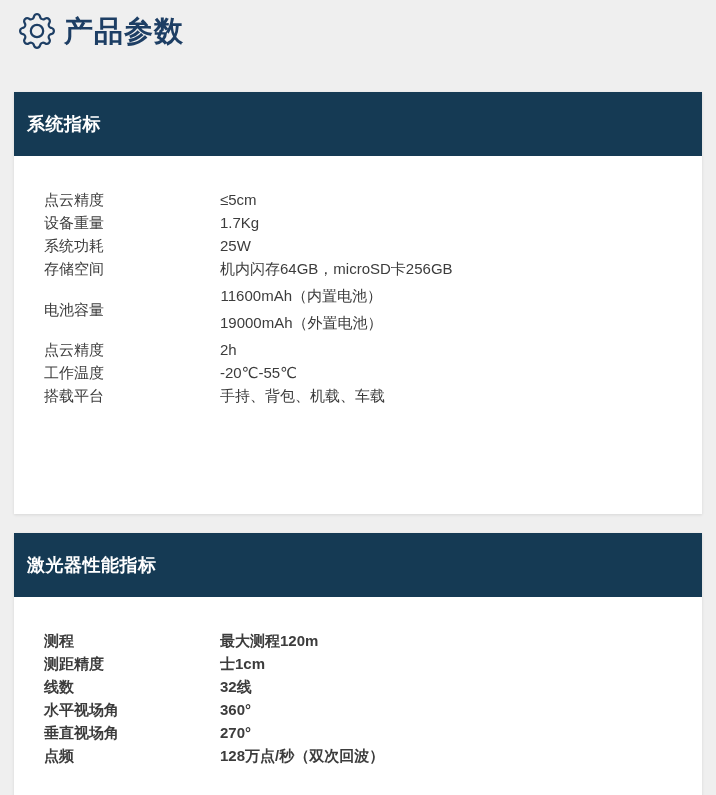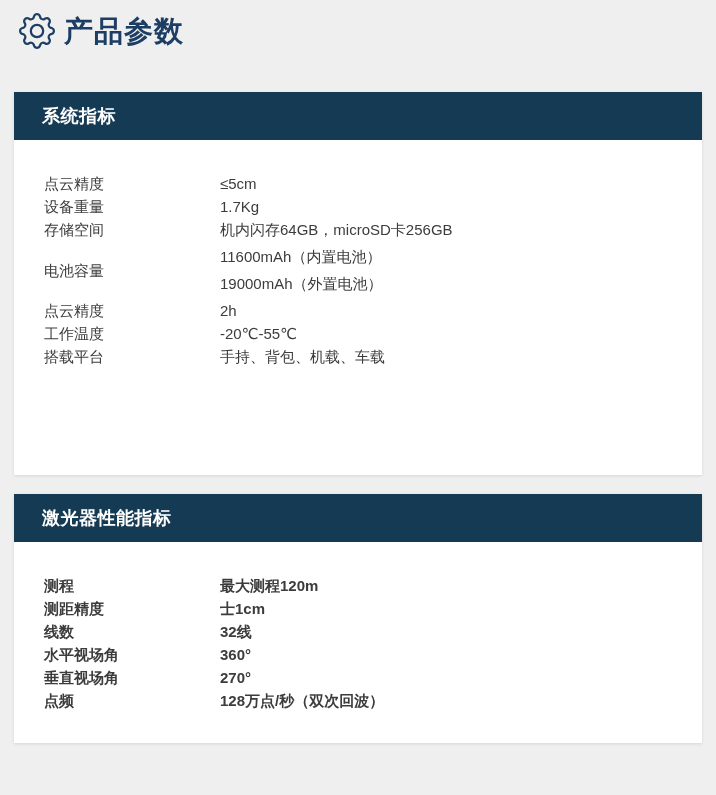--- a/index.html
+++ b/index.html
@@ -26,34 +26,34 @@
   .card{
     margin:0 14px;
     background:#ffffff;
     box-shadow:0 1px 3px rgba(0,0,0,0.10);
   }
   .card-1{margin-top:35px;}
   .card-2{margin-top:19px;}
   .card-header{
     background:#153a54;
     color:#ffffff;
-    height:48px;
+    height:64px;
     display:flex;align-items:center;
-    padding-left:28px;
+    padding-left:13px;
     font-size:18px;
     font-weight:700;
     letter-spacing:0.5px;
   }
   .card-body{font-size:15px;color:#3c3c3c;}
   .card-body-1{padding:32px 18px 107px 30px;}
   .card-body-2{padding:32px 30px 31px 30px;font-weight:bold;}
   .spec-row{display:flex;line-height:23px;}
   .spec-row.multi{align-items:center;}
   .spec-label{width:176px;flex:0 0 176px;color:#3c3c3c;}
-  .spec-value{color:#3c3c3c;}
+  .spec-value{color:#3c3c3c;text-align:center;}
   .value-line{margin:4px 0;line-height:23px;}
 </style>
 </head>
 <body>
 
 <div class="page-header">
   <span class="gear-icon">
     <svg width="36" height="36" viewBox="0 0 16 16" fill="#1d3e64" xmlns="http://www.w3.org/2000/svg">
       <path d="M8 4.754a3.246 3.246 0 1 0 0 6.492 3.246 3.246 0 0 0 0-6.492zM5.754 8a2.246 2.246 0 1 1 4.492 0 2.246 2.246 0 0 1-4.492 0z"></path>
       <path d="M9.796 1.343c-.527-1.79-3.065-1.79-3.592 0l-.094.319a.873.873 0 0 1-1.255.52l-.292-.16c-1.64-.892-3.433.902-2.54 2.541l.159.292a.873.873 0 0 1-.52 1.255l-.319.094c-1.79.527-1.79 3.065 0 3.592l.319.094a.873.873 0 0 1 .52 1.255l-.16.292c-.892 1.64.901 3.434 2.541 2.54l.292-.159a.873.873 0 0 1 1.255.52l.094.319c.527 1.79 3.065 1.79 3.592 0l.094-.319a.873.873 0 0 1 1.255-.52l.292.16c1.64.893 3.434-.902 2.54-2.541l-.159-.292a.873.873 0 0 1 .52-1.255l.319-.094c1.79-.527 1.79-3.065 0-3.592l-.319-.094a.873.873 0 0 1-.52-1.255l.16-.292c.893-1.64-.902-3.433-2.541-2.54l-.292.159a.873.873 0 0 1-1.255-.52l-.094-.319zm-2.633.283c.246-.835 1.428-.835 1.674 0l.094.319a1.873 1.873 0 0 0 2.693 1.115l.291-.16c.764-.415 1.6.42 1.184 1.185l-.159.292a1.873 1.873 0 0 0 1.116 2.692l.318.094c.835.246.835 1.428 0 1.674l-.319.094a1.873 1.873 0 0 0-1.115 2.693l.16.291c.415.764-.42 1.6-1.185 1.184l-.291-.159a1.873 1.873 0 0 0-2.693 1.116l-.094.318c-.246.835-1.428.835-1.674 0l-.094-.319a1.873 1.873 0 0 0-2.692-1.115l-.292.16c-.764.415-1.6-.42-1.184-1.185l.159-.291A1.873 1.873 0 0 0 1.945 8.93l-.319-.094c-.835-.246-.835-1.428 0-1.674l.319-.094A1.873 1.873 0 0 0 3.06 4.377l-.16-.292c-.415-.764.42-1.6 1.185-1.184l.292.159a1.873 1.873 0 0 0 2.692-1.115l.094-.319z"></path>
@@ -67,20 +67,24 @@
     <span>系统指标</span>
   </div>
   <div class="card-body card-body-1">
       <div class="spec-row">
         <div class="spec-label">点云精度</div>
         <div class="spec-value">≤5cm</div>
       </div>
       <div class="spec-row">
         <div class="spec-label">设备重量</div>
         <div class="spec-value">1.7Kg</div>
+      </div>
+      <div class="spec-row">
+        <div class="spec-label">系统功耗</div>
+        <div class="spec-value">25W</div>
       </div>
       <div class="spec-row">
         <div class="spec-label">存储空间</div>
         <div class="spec-value">机内闪存64GB，microSD卡256GB</div>
       </div>
       <div class="spec-row multi">
         <div class="spec-label">电池容量</div>
         <div class="spec-value">
           <div class="value-line">11600mAh（内置电池）</div>
           <div class="value-line">19000mAh（外置电池）</div>

